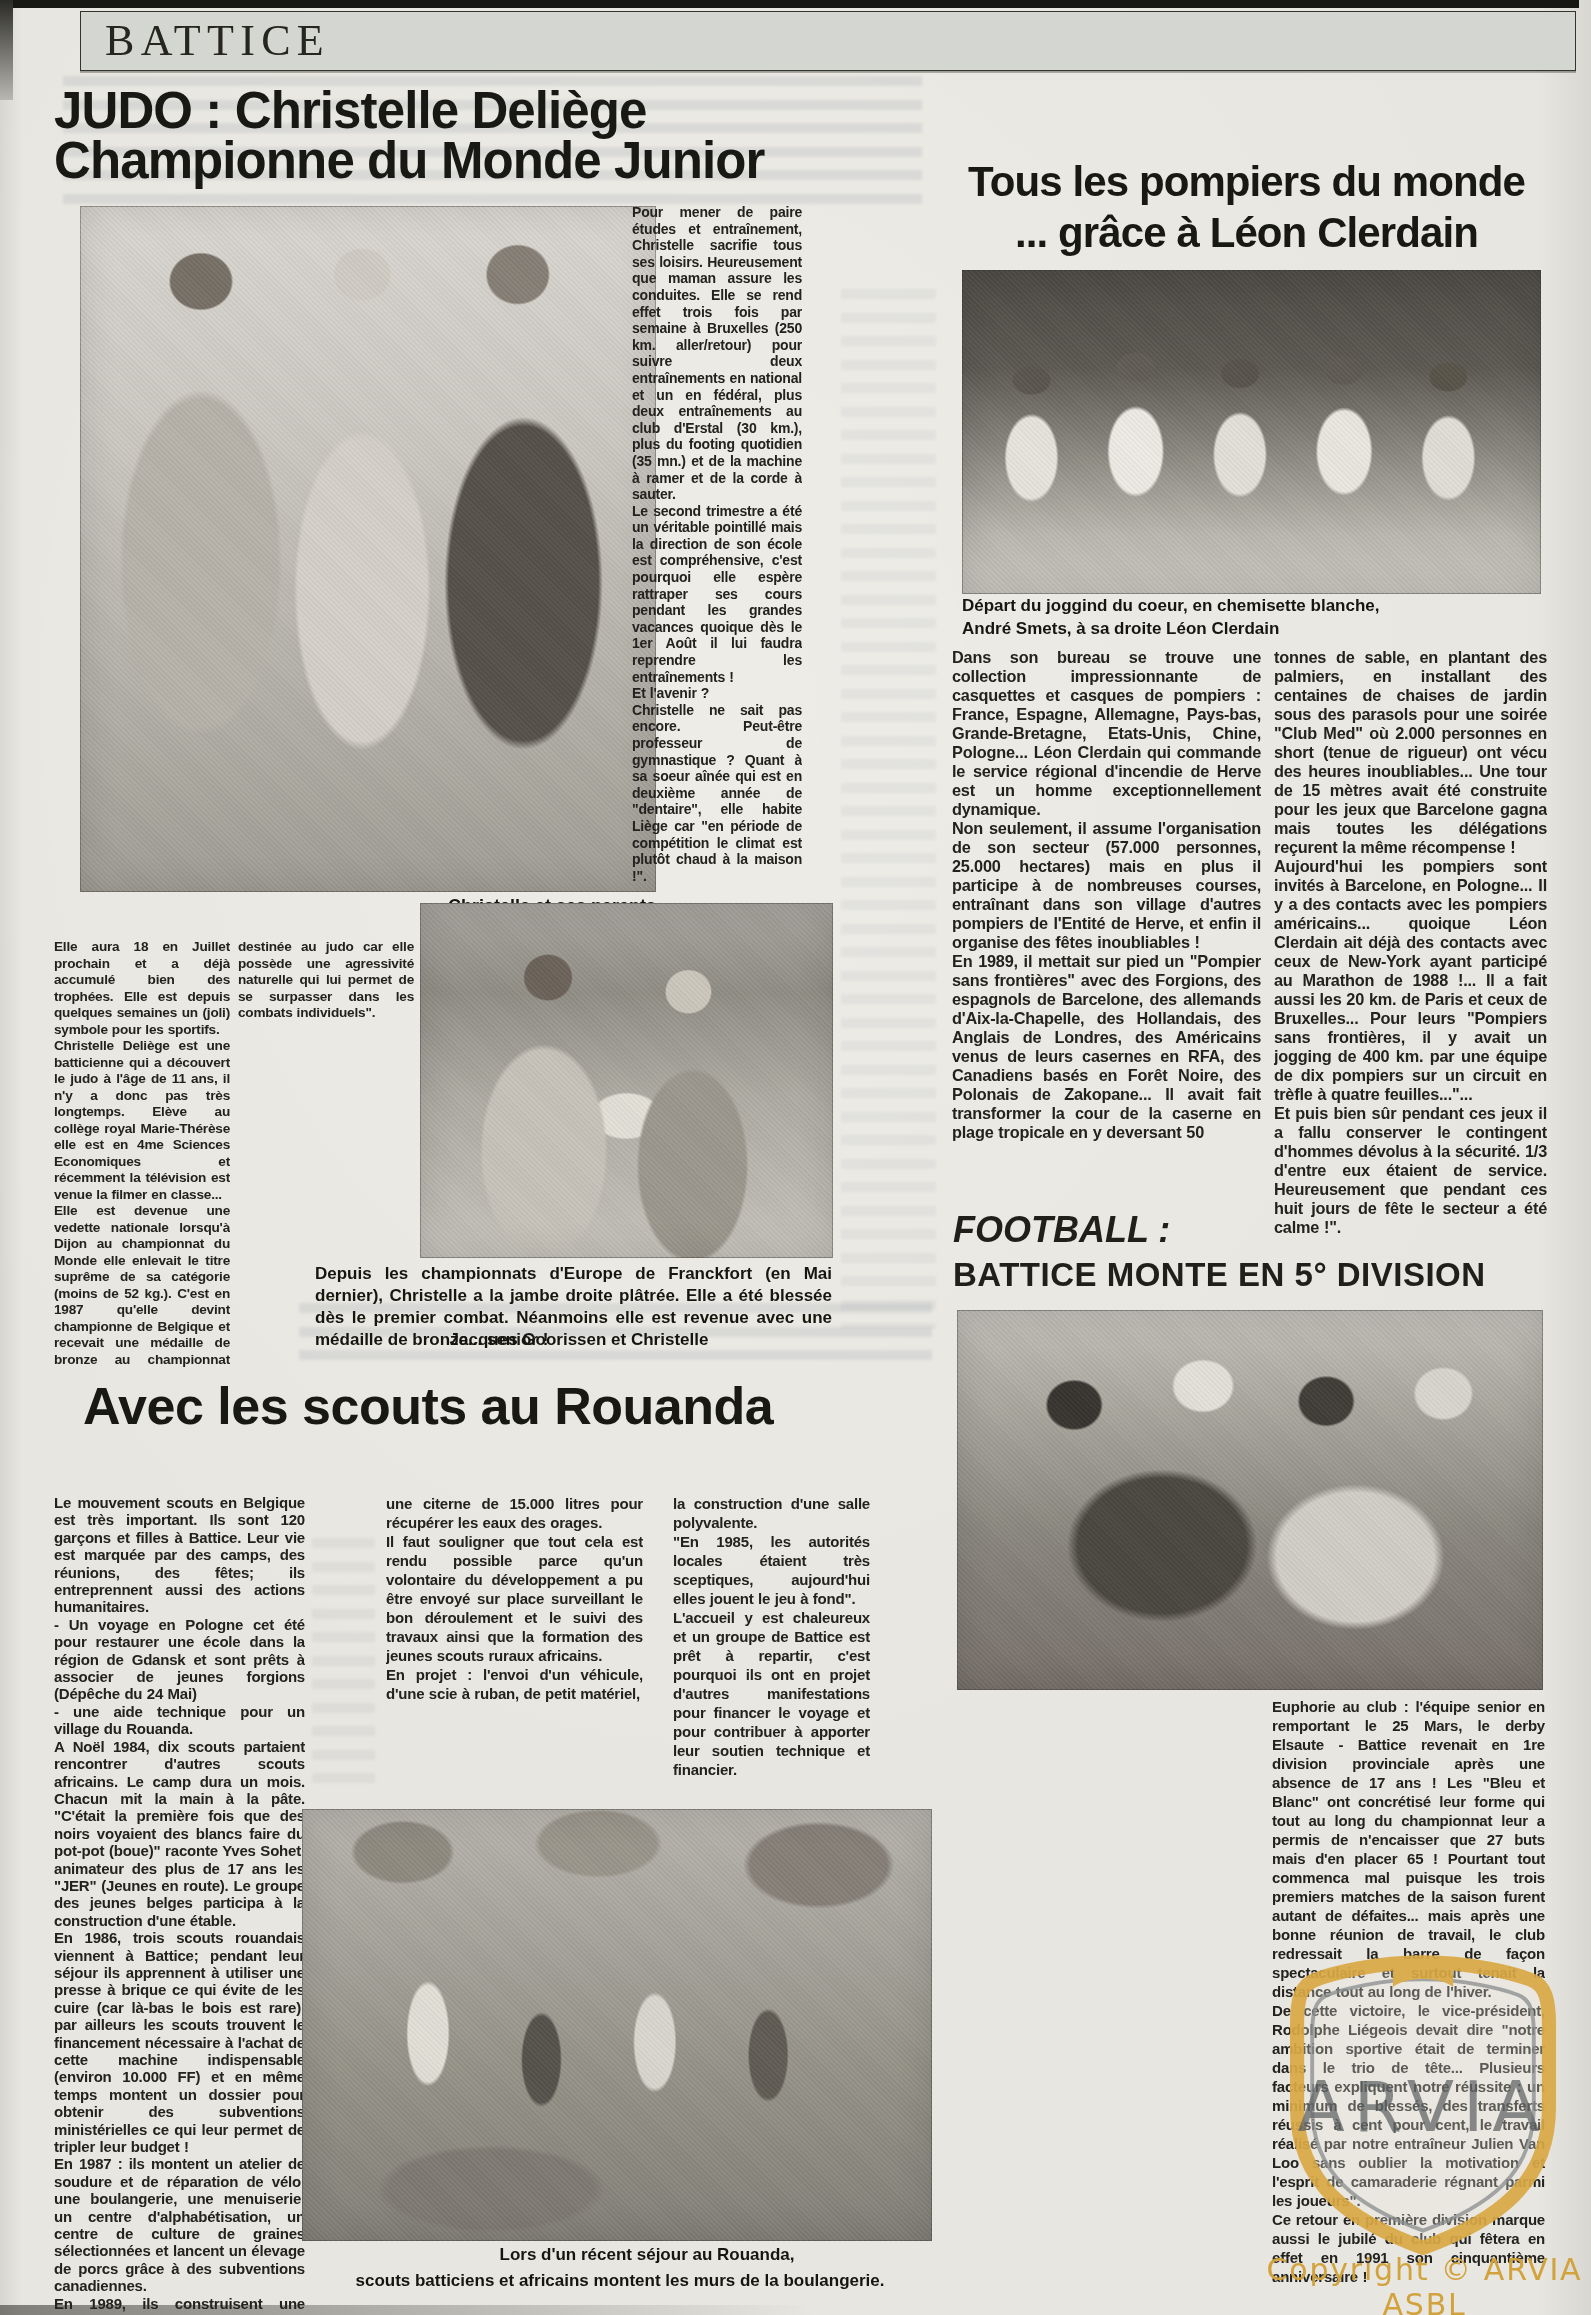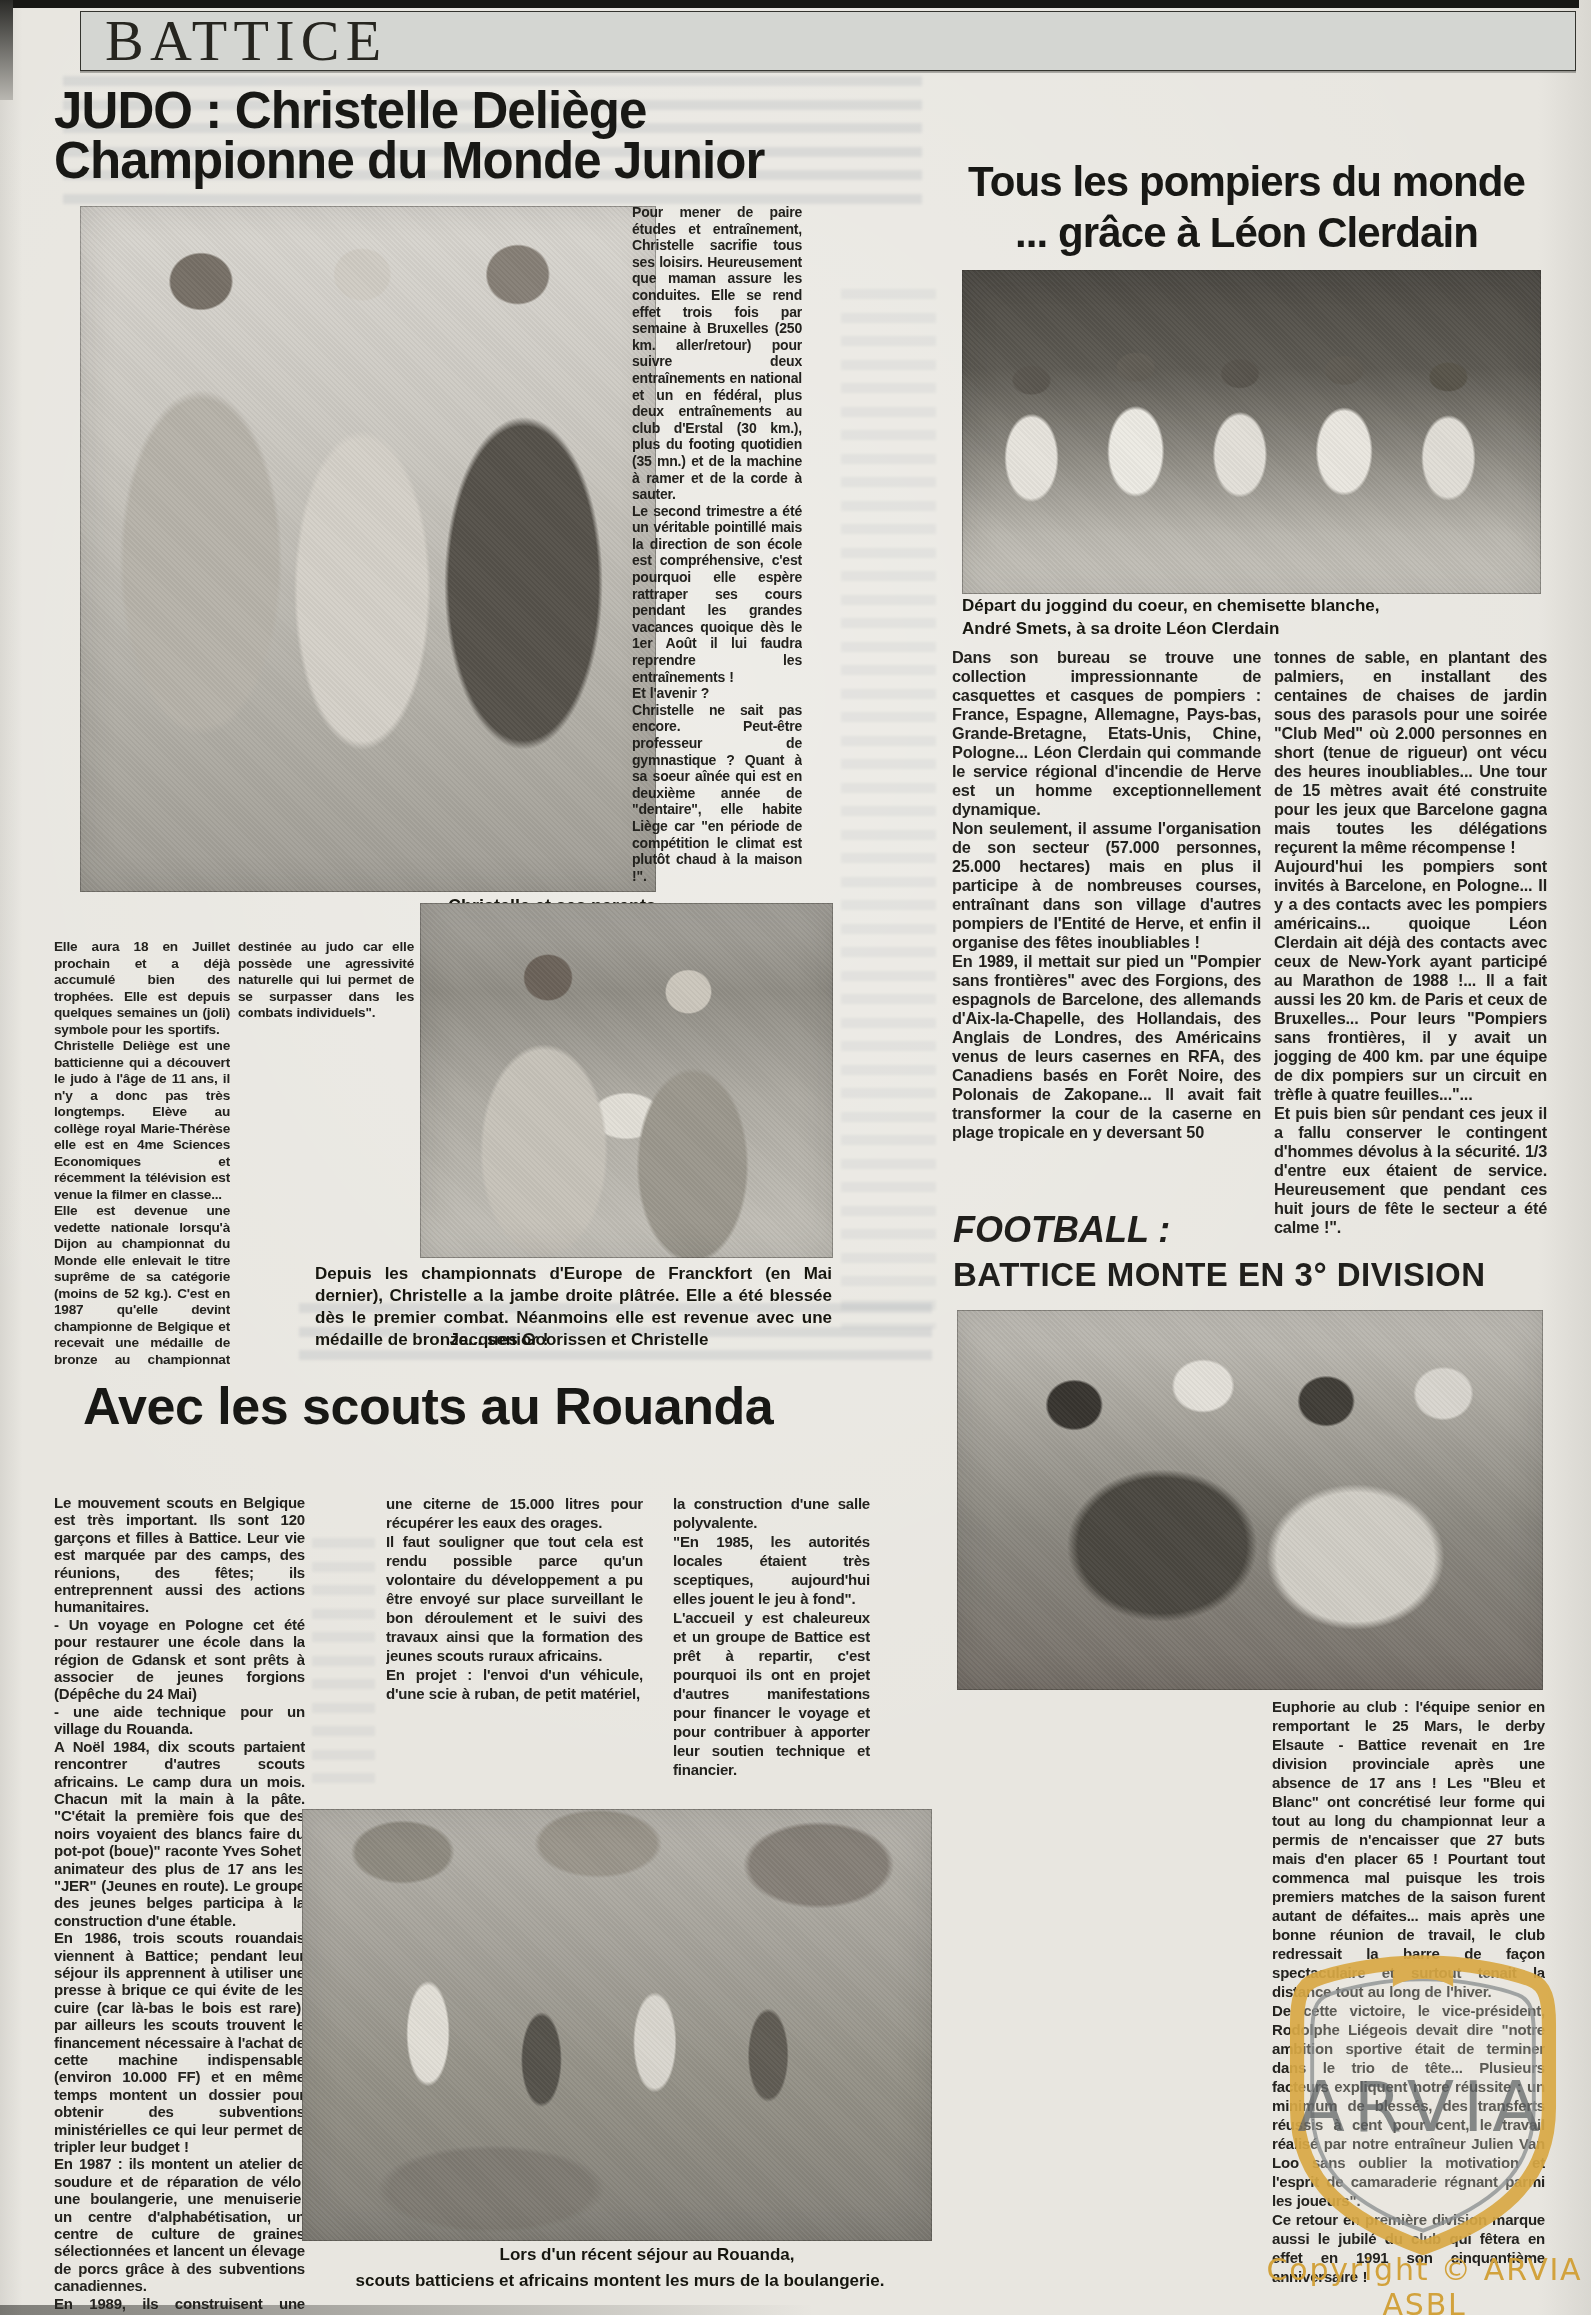--- a/index.html
+++ b/index.html
@@ -9,21 +9,21 @@
       linear-gradient(90deg,#d8d6d0 0,#e8e6e0 22.6px,#e8e6e0 1538px,#d9d7d1 1591px),
       #e6e4de;
     font-family:"Liberation Sans","DejaVu Sans",sans-serif;color:#201f1c;}
   .abs{position:absolute;}
   
   #top-rule{left:0;top:0;width:1579px;height:8.1px;background:#171714;}
   #corner-wedge{left:0;top:0;width:12.7px;height:100px;background:linear-gradient(180deg,#2a2a27,#b9b7b1);}
   #masthead-band{left:80px;top:11px;width:1494px;height:58px;background:#d4d6d2;
     border:1.8px solid #34342f;box-shadow:0 1.8px 0 rgba(40,40,35,.4);}
   #masthead-title{left:105px;top:12.7px;width:633px;height:58px;line-height:56px;
-    font-family:"Liberation Serif","DejaVu Serif",serif;font-size:58px;letter-spacing:6.3px;color:#26251f;}
+    font-family:"Liberation Serif","DejaVu Serif",serif;font-size:44px;letter-spacing:6.3px;color:#26251f;}
   
   .ghost{opacity:.14;filter:blur(1.4px);transform:scaleX(-1);
     background:repeating-linear-gradient(180deg, rgba(90,105,125,.85) 0 10px, rgba(90,105,125,0) 10px 23.5px);}
   
   .headline{font-weight:700;color:#181815;white-space:pre-line;}
   #judo-h{left:54px;top:86px;width:814px;font-size:51px;line-height:50px;letter-spacing:-0.9px;}
   #pomp-h{left:946px;top:156px;width:601px;font-size:42px;line-height:51px;text-align:center;letter-spacing:-0.9px;}
   #scouts-h{left:83px;top:1379px;width:796px;font-size:52px;line-height:54px;letter-spacing:-0.5px;}
   #foot-kicker{left:953px;top:1209px;width:380px;font-size:36px;font-style:italic;font-weight:700;}
   #foot-h{left:953px;top:1256px;width:597px;font-size:33px;font-weight:700;letter-spacing:0.5px;}
@@ -141,21 +141,21 @@
   <div class="abs caption" id="pomp-cap">Départ du joggind du coeur, en chemisette blanche,
 André Smets, à sa droite Léon Clerdain</div>
   <div class="abs col" id="pomp-col-left">Dans son bureau se trouve une collection impressionnante de casquettes et casques de pompiers : France, Espagne, Allemagne, Pays-bas, Grande-Bretagne, Etats-Unis, Chine, Pologne... Léon Clerdain qui commande le service régional d'incendie de Herve est un homme exceptionnellement dynamique.
 Non seulement, il assume l'organisation de son secteur (57.000 personnes, 25.000 hectares) mais en plus il participe à de nombreuses courses, entraînant dans son village d'autres pompiers de l'Entité de Herve, et enfin il organise des fêtes inoubliables !
 En 1989, il mettait sur pied un "Pompier sans frontières" avec des Forgions, des espagnols de Barcelone, des allemands d'Aix-la-Chapelle, des Hollandais, des Anglais de Londres, des Américains venus de leurs casernes en RFA, des Canadiens basés en Forêt Noire, des Polonais de Zakopane... Il avait fait transformer la cour de la caserne en plage tropicale en y deversant 50</div>
   <div class="abs col" id="pomp-col-right">tonnes de sable, en plantant des palmiers, en installant des centaines de chaises de jardin sous des parasols pour une soirée "Club Med" où 2.000 personnes en short (tenue de rigueur) ont vécu des heures inoubliables... Une tour de 15 mètres avait été construite pour les jeux que Barcelone gagna mais toutes les délégations reçurent la même récompense !
 Aujourd'hui les pompiers sont invités à Barcelone, en Pologne... Il y a des contacts avec les pompiers américains... quoique Léon Clerdain ait déjà des contacts avec ceux de New-York ayant participé au Marathon de 1988 !... Il a fait aussi les 20 km. de Paris et ceux de Bruxelles... Pour leurs "Pompiers sans frontières, il y avait un jogging de 400 km. par une équipe de dix pompiers sur un circuit en trèfle à quatre feuilles..."...
 Et puis bien sûr pendant ces jeux il a fallu conserver le contingent d'hommes dévolus à la sécurité. 1/3 d'entre eux étaient de service. Heureusement que pendant ces huit jours de fête le secteur a été calme !".</div>
 
   <div class="abs" id="foot-kicker">FOOTBALL :</div>
-  <div class="abs" id="foot-h">BATTICE MONTE EN 3° DIVISION</div>
+  <div class="abs" id="foot-h">BATTICE MONTE EN 5° DIVISION</div>
   <div class="abs photo" id="photo-football"></div>
   <div class="abs col" id="foot-col">Euphorie au club : l'équipe senior en remportant le 25 Mars, le derby Elsaute - Battice revenait en 1re division provinciale après une absence de 17 ans ! Les "Bleu et Blanc" ont concrétisé leur forme qui tout au long du championnat leur a permis de n'encaisser que 27 buts mais d'en placer 65 ! Pourtant tout commenca mal puisque les trois premiers matches de la saison furent autant de défaites... mais après une bonne réunion de travail, le club redressait la barre de façon spectaculaire et surtout tenait la distance tout au long de l'hiver.
 De cette victoire, le vice-président, Rodolphe Liégeois devait dire "notre ambition sportive était de terminer dans le trio de tête... Plusieurs facteurs expliquent notre réussite : un minimum de blessés, des transferts réussis à cent pour cent, le travail réalisé par notre entraîneur Julien Van Loo sans oublier la motivation et l'esprit de camaraderie régnant parmi les joueurs".
 Ce retour en première division marque aussi le jubilé du club qui fêtera en effet en 1991 son cinquantième anniversaire !</div>
 
   <div class="abs headline" id="scouts-h">Avec les scouts au Rouanda</div>
   <div class="abs col" id="scouts-col1">Le mouvement scouts en Belgique est très important. Ils sont 120 garçons et filles à Battice. Leur vie est marquée par des camps, des réunions, des fêtes; ils entreprennent aussi des actions humanitaires.
 - Un voyage en Pologne cet été pour restaurer une école dans la région de Gdansk et sont prêts à associer de jeunes forgions (Dépêche du 24 Mai)
 - une aide technique pour un village du Rouanda.
 A Noël 1984, dix scouts partaient rencontrer d'autres scouts africains. Le camp dura un mois. Chacun mit la main à la pâte. "C'était la première fois que des noirs voyaient des blancs faire du pot-pot (boue)" raconte Yves Sohet, animateur des plus de 17 ans les "JER" (Jeunes en route). Le groupe des jeunes belges participa à la construction d'une étable.

